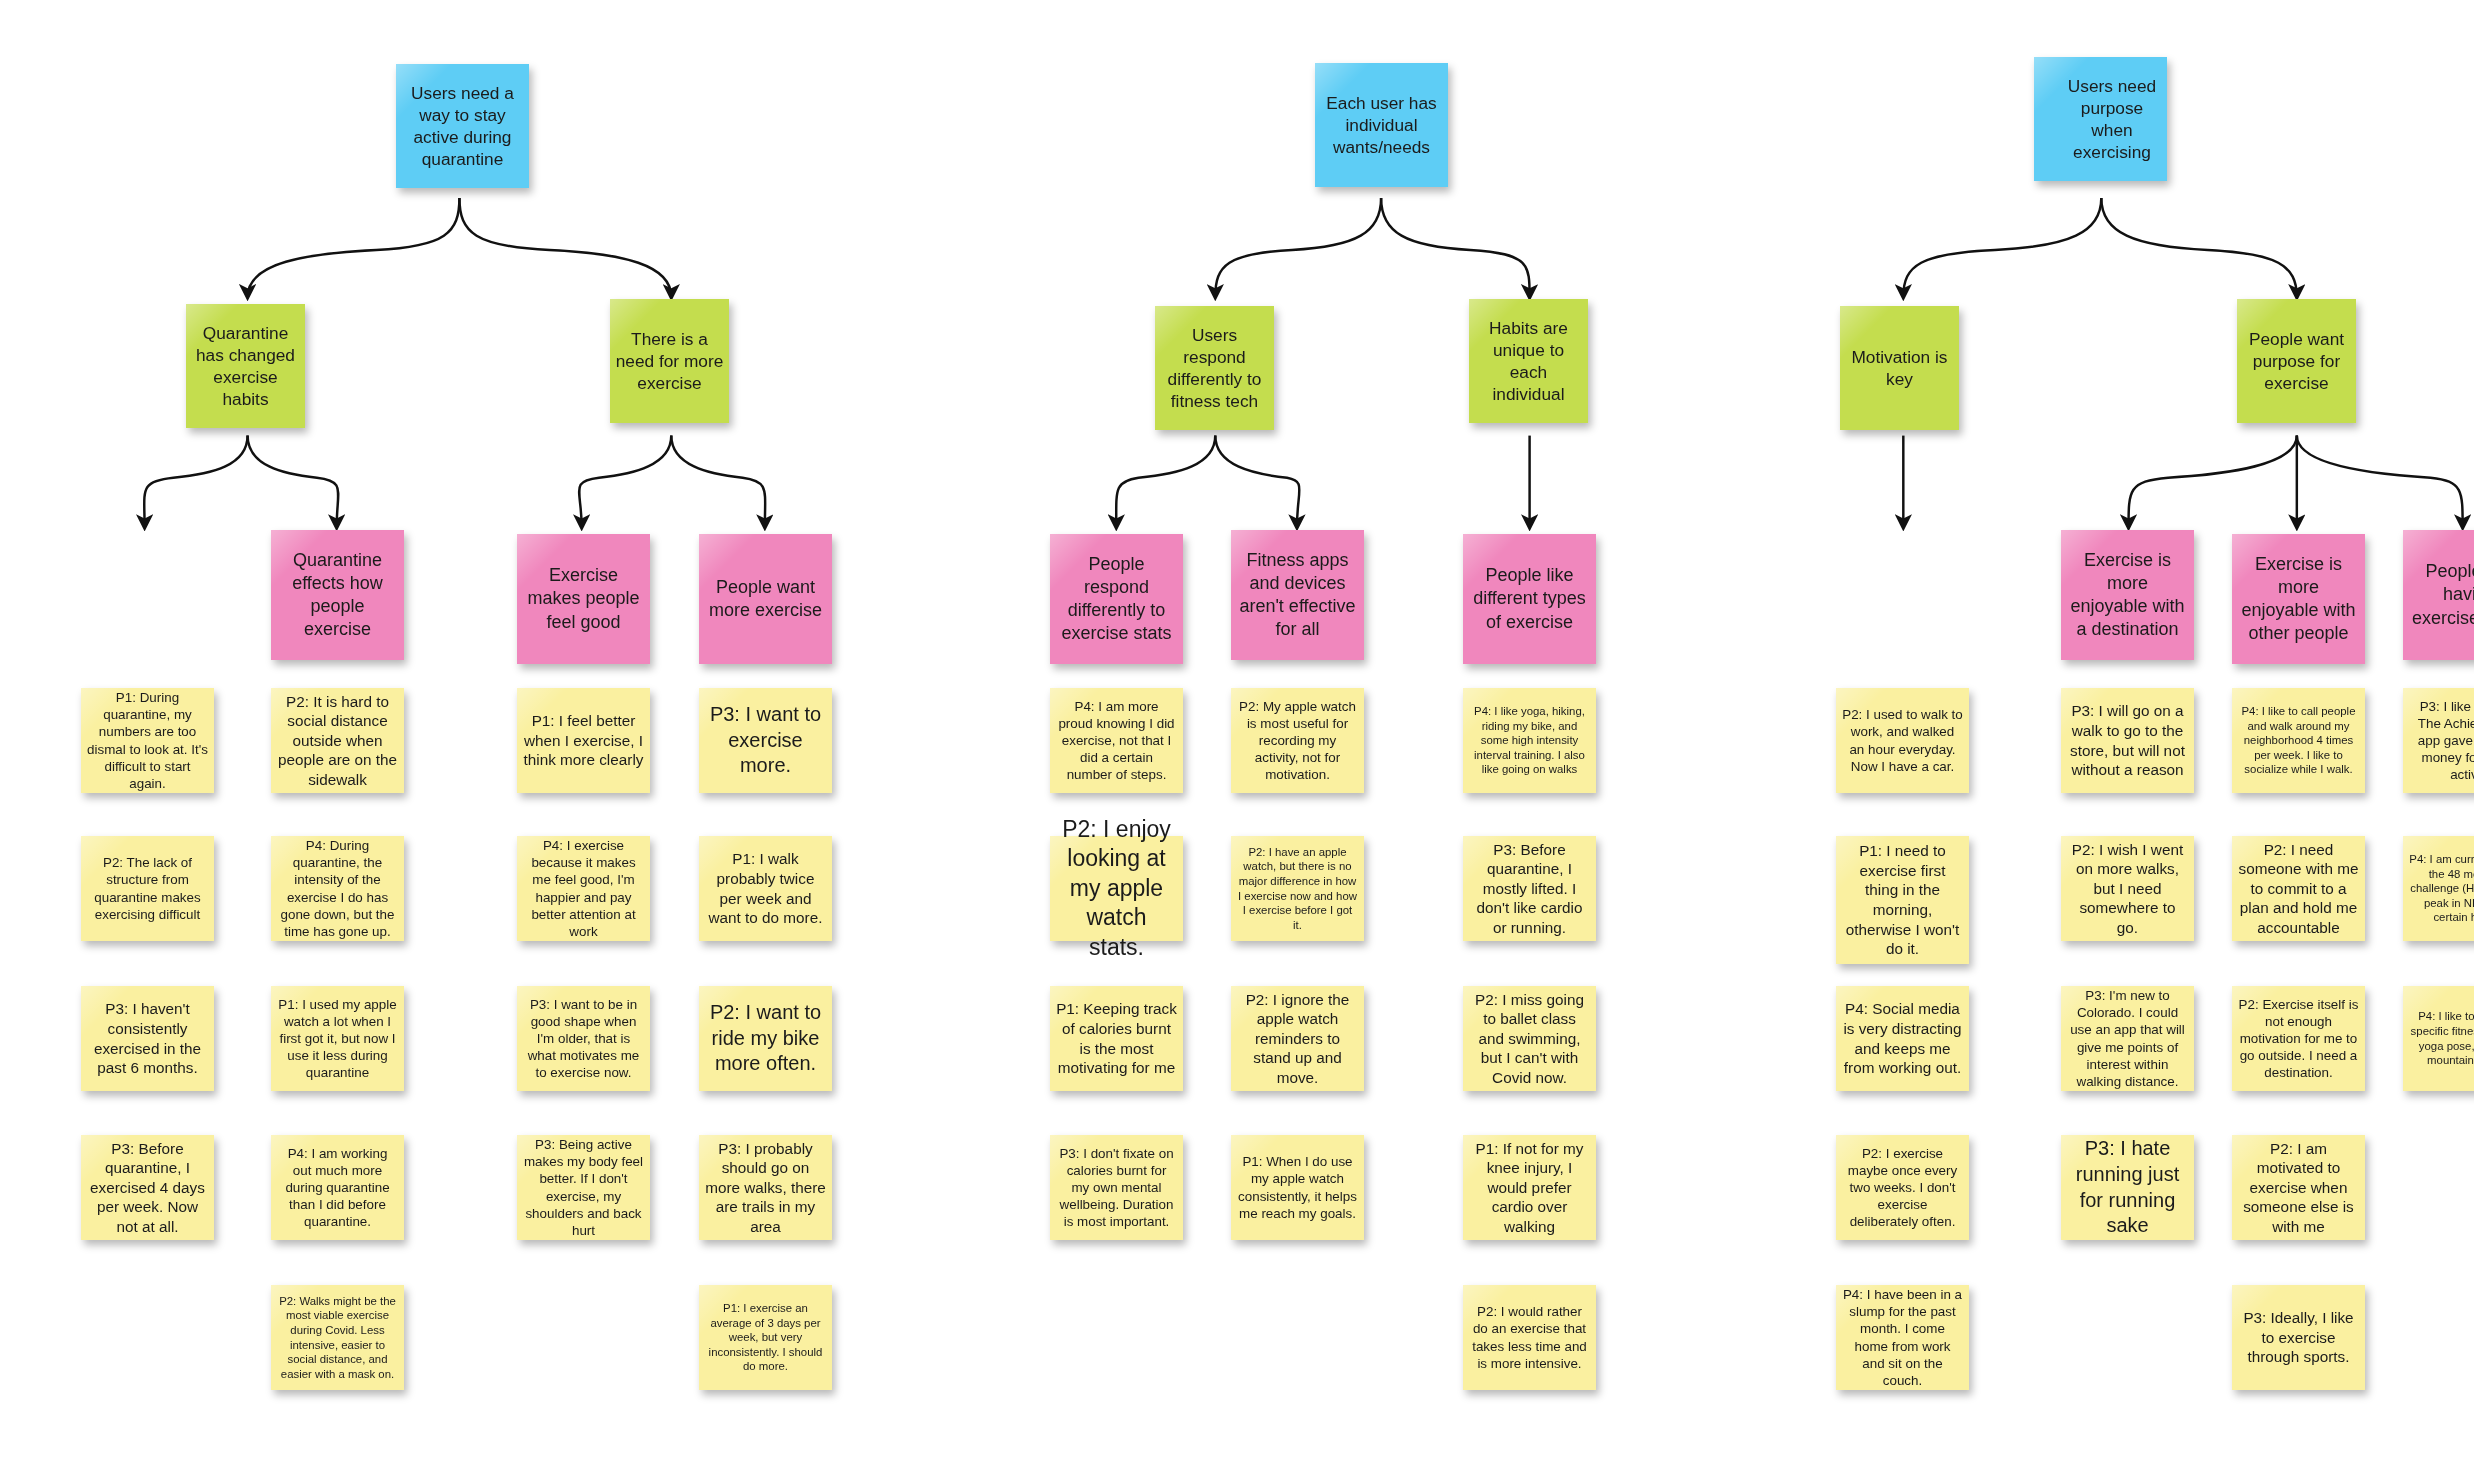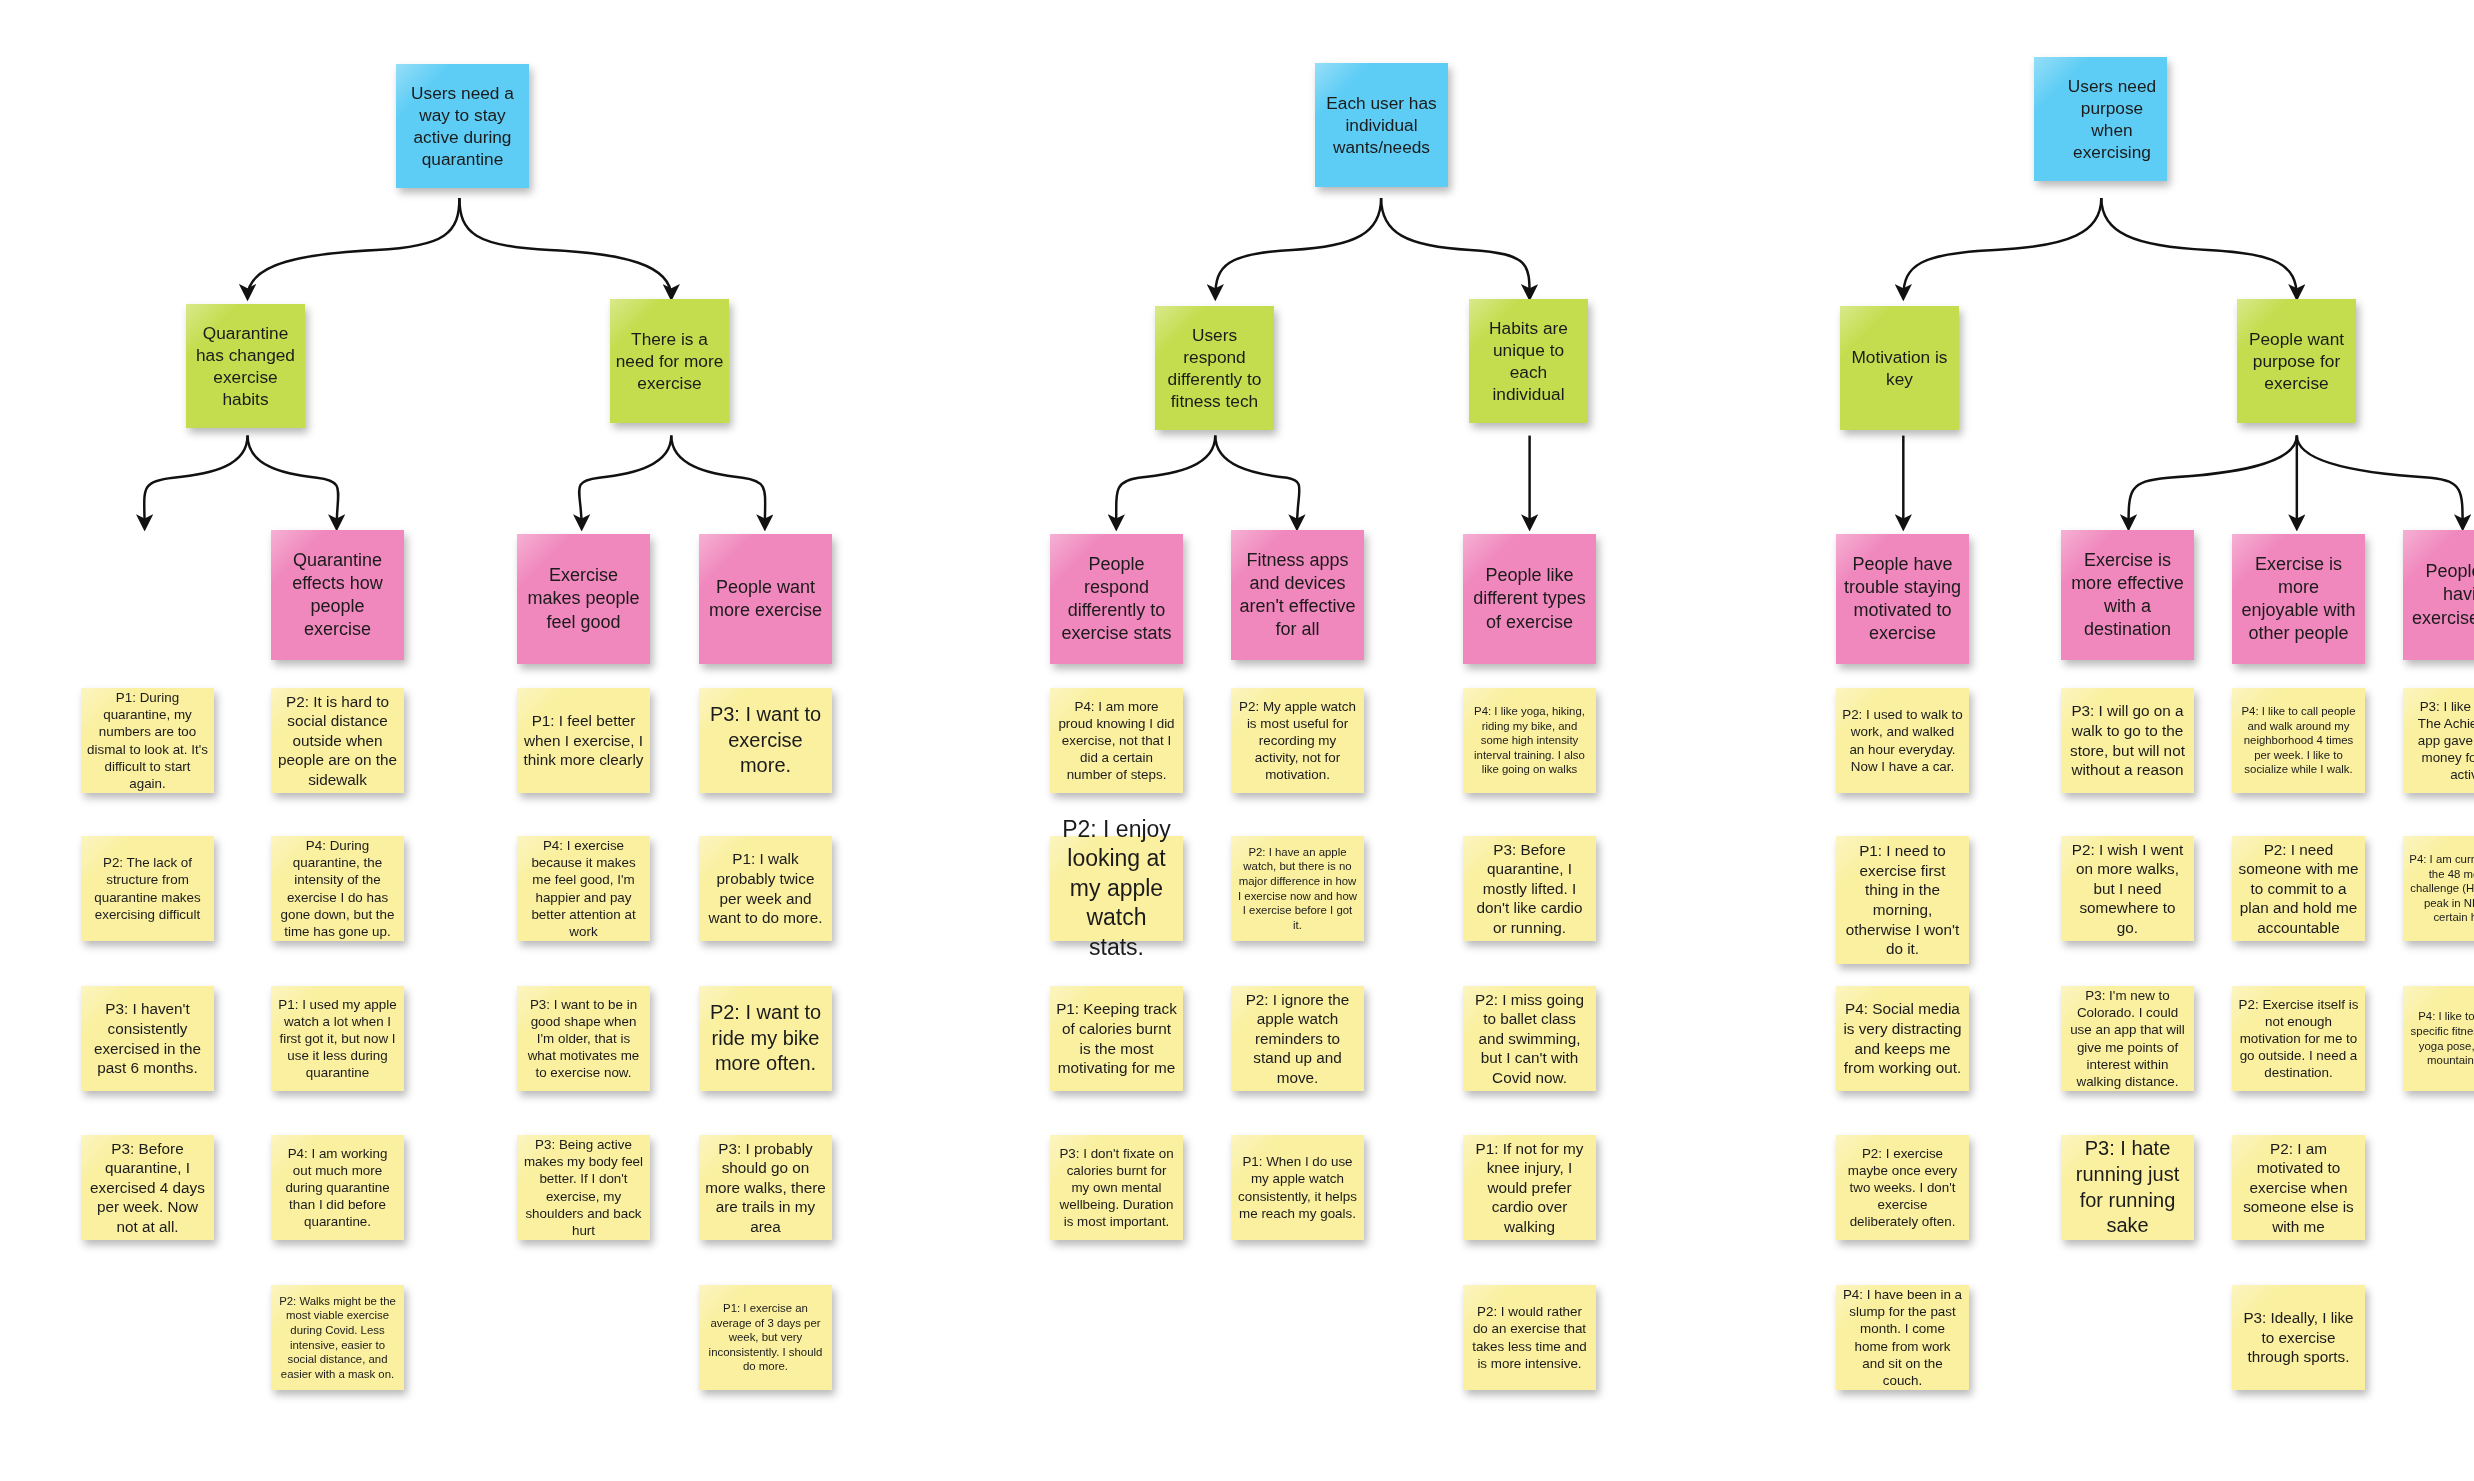--- a/index.html
+++ b/index.html
@@ -272,41 +272,38 @@
     <span class="txt">Users need purpose when exercising</span>
   </div>
 
   <div class="note green" style="left:1840px; top:306px;">
     <span class="txt">Motivation is key</span>
   </div>
   <div class="note green" style="left:2237px; top:299px;">
     <span class="txt">People want purpose for exercise</span>
   </div>
 
-  <div class="note pink" style="left:1836px; top:534px;">
-    <span class="txt">People have trouble staying motivated to exercise</span>
-  </div>
   <div class="note yellow t-s" style="left:1836px; top:688px; height:105px;">
     <span class="txt">P2: I used to walk to work, and walked an hour everyday. Now I have a car.</span>
   </div>
   <div class="note yellow t-m" style="left:1836px; top:836px; height:128px;">
     <span class="txt">P1: I need to exercise first thing in the morning, otherwise I won't do it.</span>
   </div>
   <div class="note yellow t-m" style="left:1836px; top:986px; height:105px;">
     <span class="txt">P4: Social media is very distracting and keeps me from working out.</span>
   </div>
   <div class="note yellow t-s" style="left:1836px; top:1135px; height:105px;">
     <span class="txt">P2: I exercise maybe once every two weeks. I don't exercise deliberately often.</span>
   </div>
   <div class="note yellow t-s" style="left:1836px; top:1285px; height:105px;">
     <span class="txt">P4: I have been in a slump for the past month. I come home from work and sit on the couch.</span>
   </div>
 
   <div class="note pink" style="left:2061px; top:530px;">
-    <span class="txt">Exercise is more effective with a destination</span>
+    <span class="txt">Exercise is more enjoyable with a destination</span>
   </div>
   <div class="note yellow t-m" style="left:2061px; top:688px; height:105px;justify-content:flex-end;">
     <span class="txt">P3: I will go on a walk to go to the store, but will not without a reason</span>
   </div>
   <div class="note yellow t-m" style="left:2061px; top:836px; height:105px;">
     <span class="txt">P2: I wish I went on more walks, but I need somewhere to go.</span>
   </div>
   <div class="note yellow t-s" style="left:2061px; top:986px; height:105px;">
     <span class="txt">P3: I'm new to Colorado. I could use an app that will give me points of interest within walking distance.</span>
   </div>

